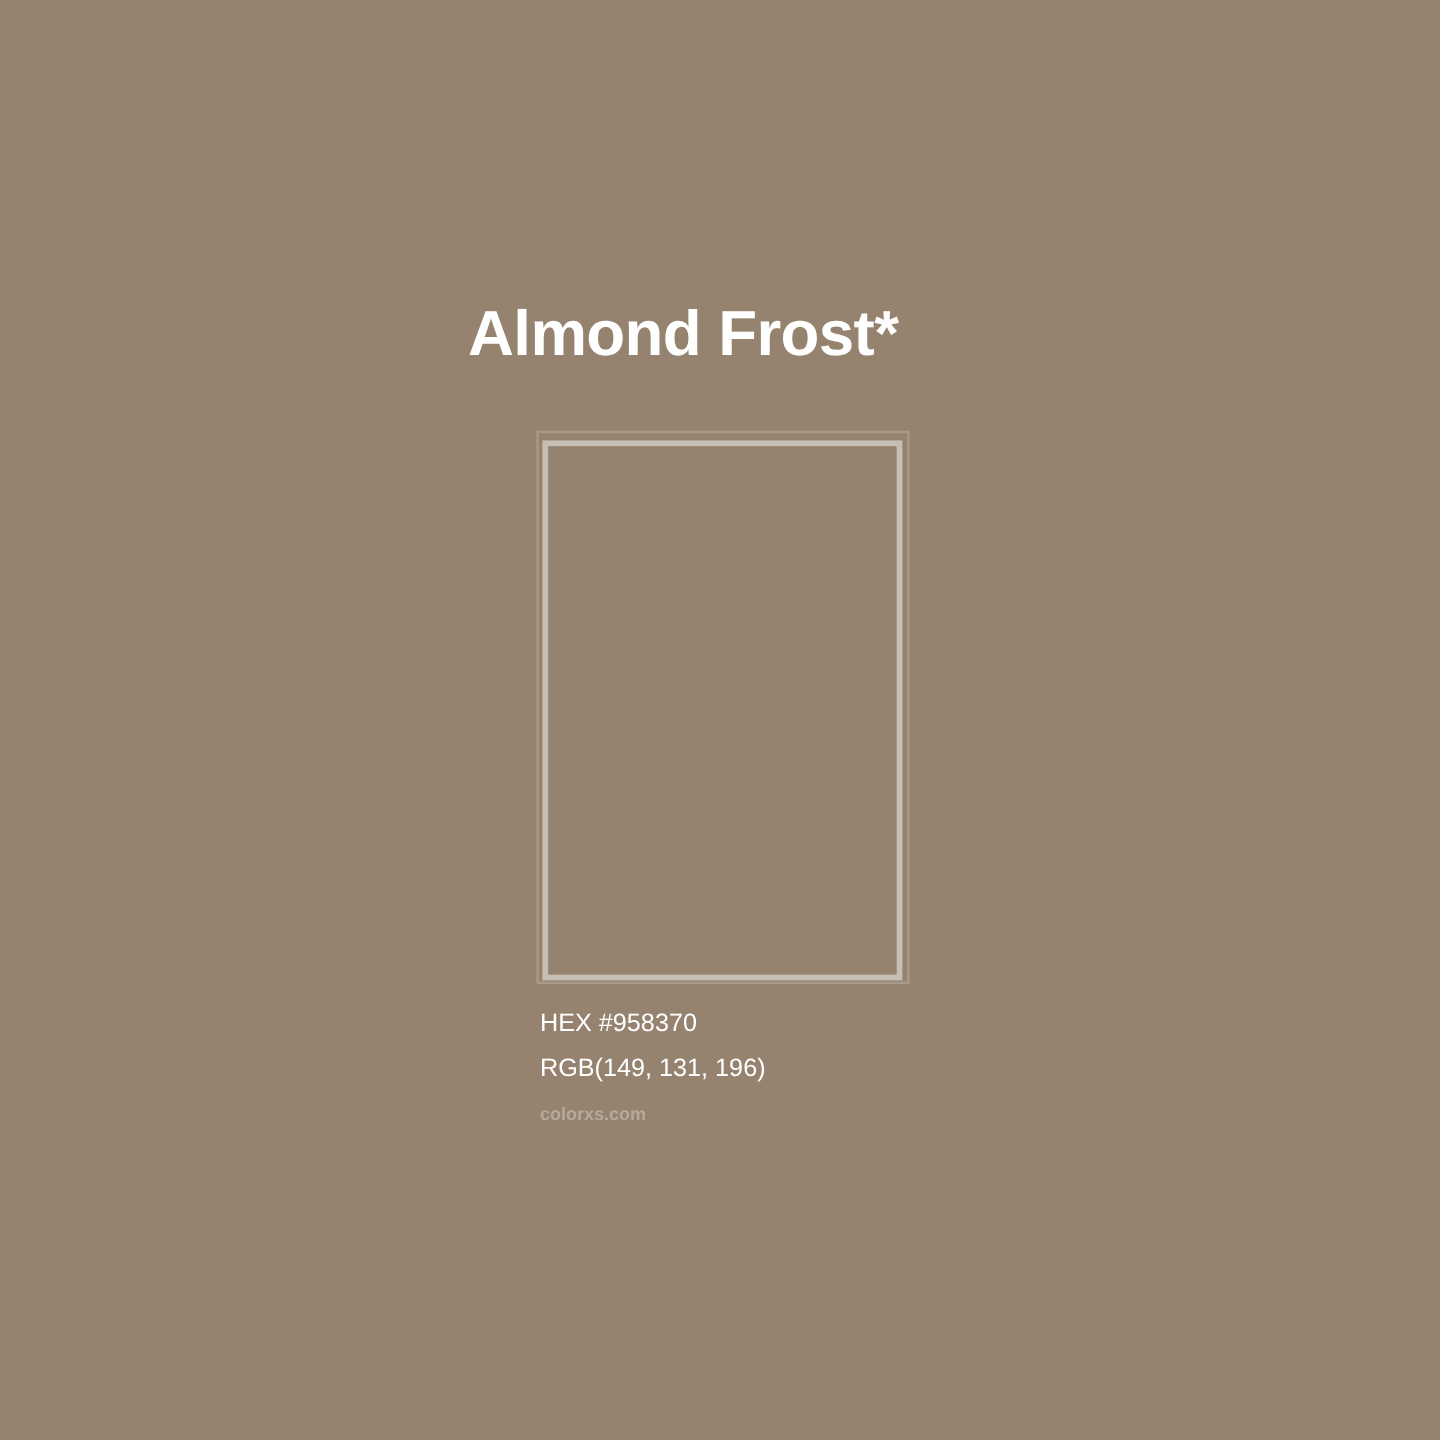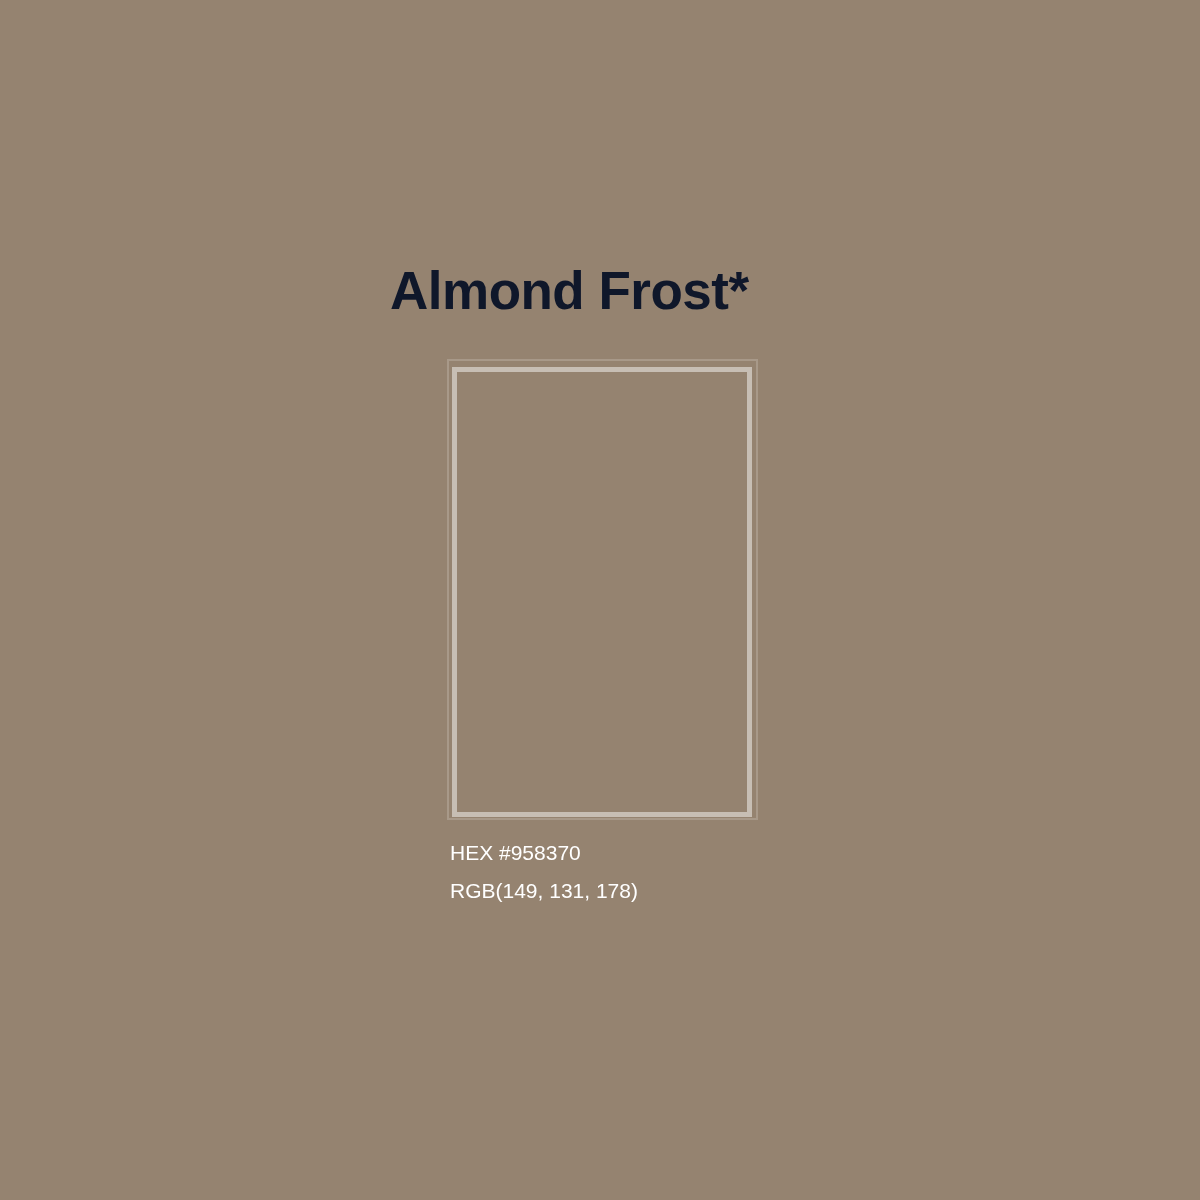--- a/index.html
+++ b/index.html
@@ -18,24 +18,24 @@
     position: relative;
     width: 1200px;
     height: 1200px;
     background: #958370;
   }
 
   
   .color-title {
     position: absolute;
     left: 390px;
-    top: 260px;
+    top: 248px;
     font-size: 53px;
     font-weight: bold;
-    color: #0f172a;
+    color: #ffffff;
     letter-spacing: -0.5px;
     line-height: 62px;
     white-space: nowrap;
   }
 
   
   .swatch-area {
     position: absolute;
     left: 440px;
     top: 352px;
@@ -102,16 +102,17 @@
 
   <div class="swatch-area">
     <div class="swatch-frame-outer"></div>
     <div class="swatch-frame-inner" style="background: rgb(149, 131, 112);">
       <div class="swatch-fill" style="background: rgb(149, 131, 112);"></div>
     </div>
   </div>
 
   <div class="info-block">
     <div class="info-line">HEX #958370</div>
-    <div class="info-line">RGB(149, 131, 178)</div>
+    <div class="info-line">RGB(149, 131, 196)</div>
+    <div class="site-credit" style="color: rgb(181, 170, 158);">colorxs.com</div>
   </div>
 
 </div>
 
 </body></html>

